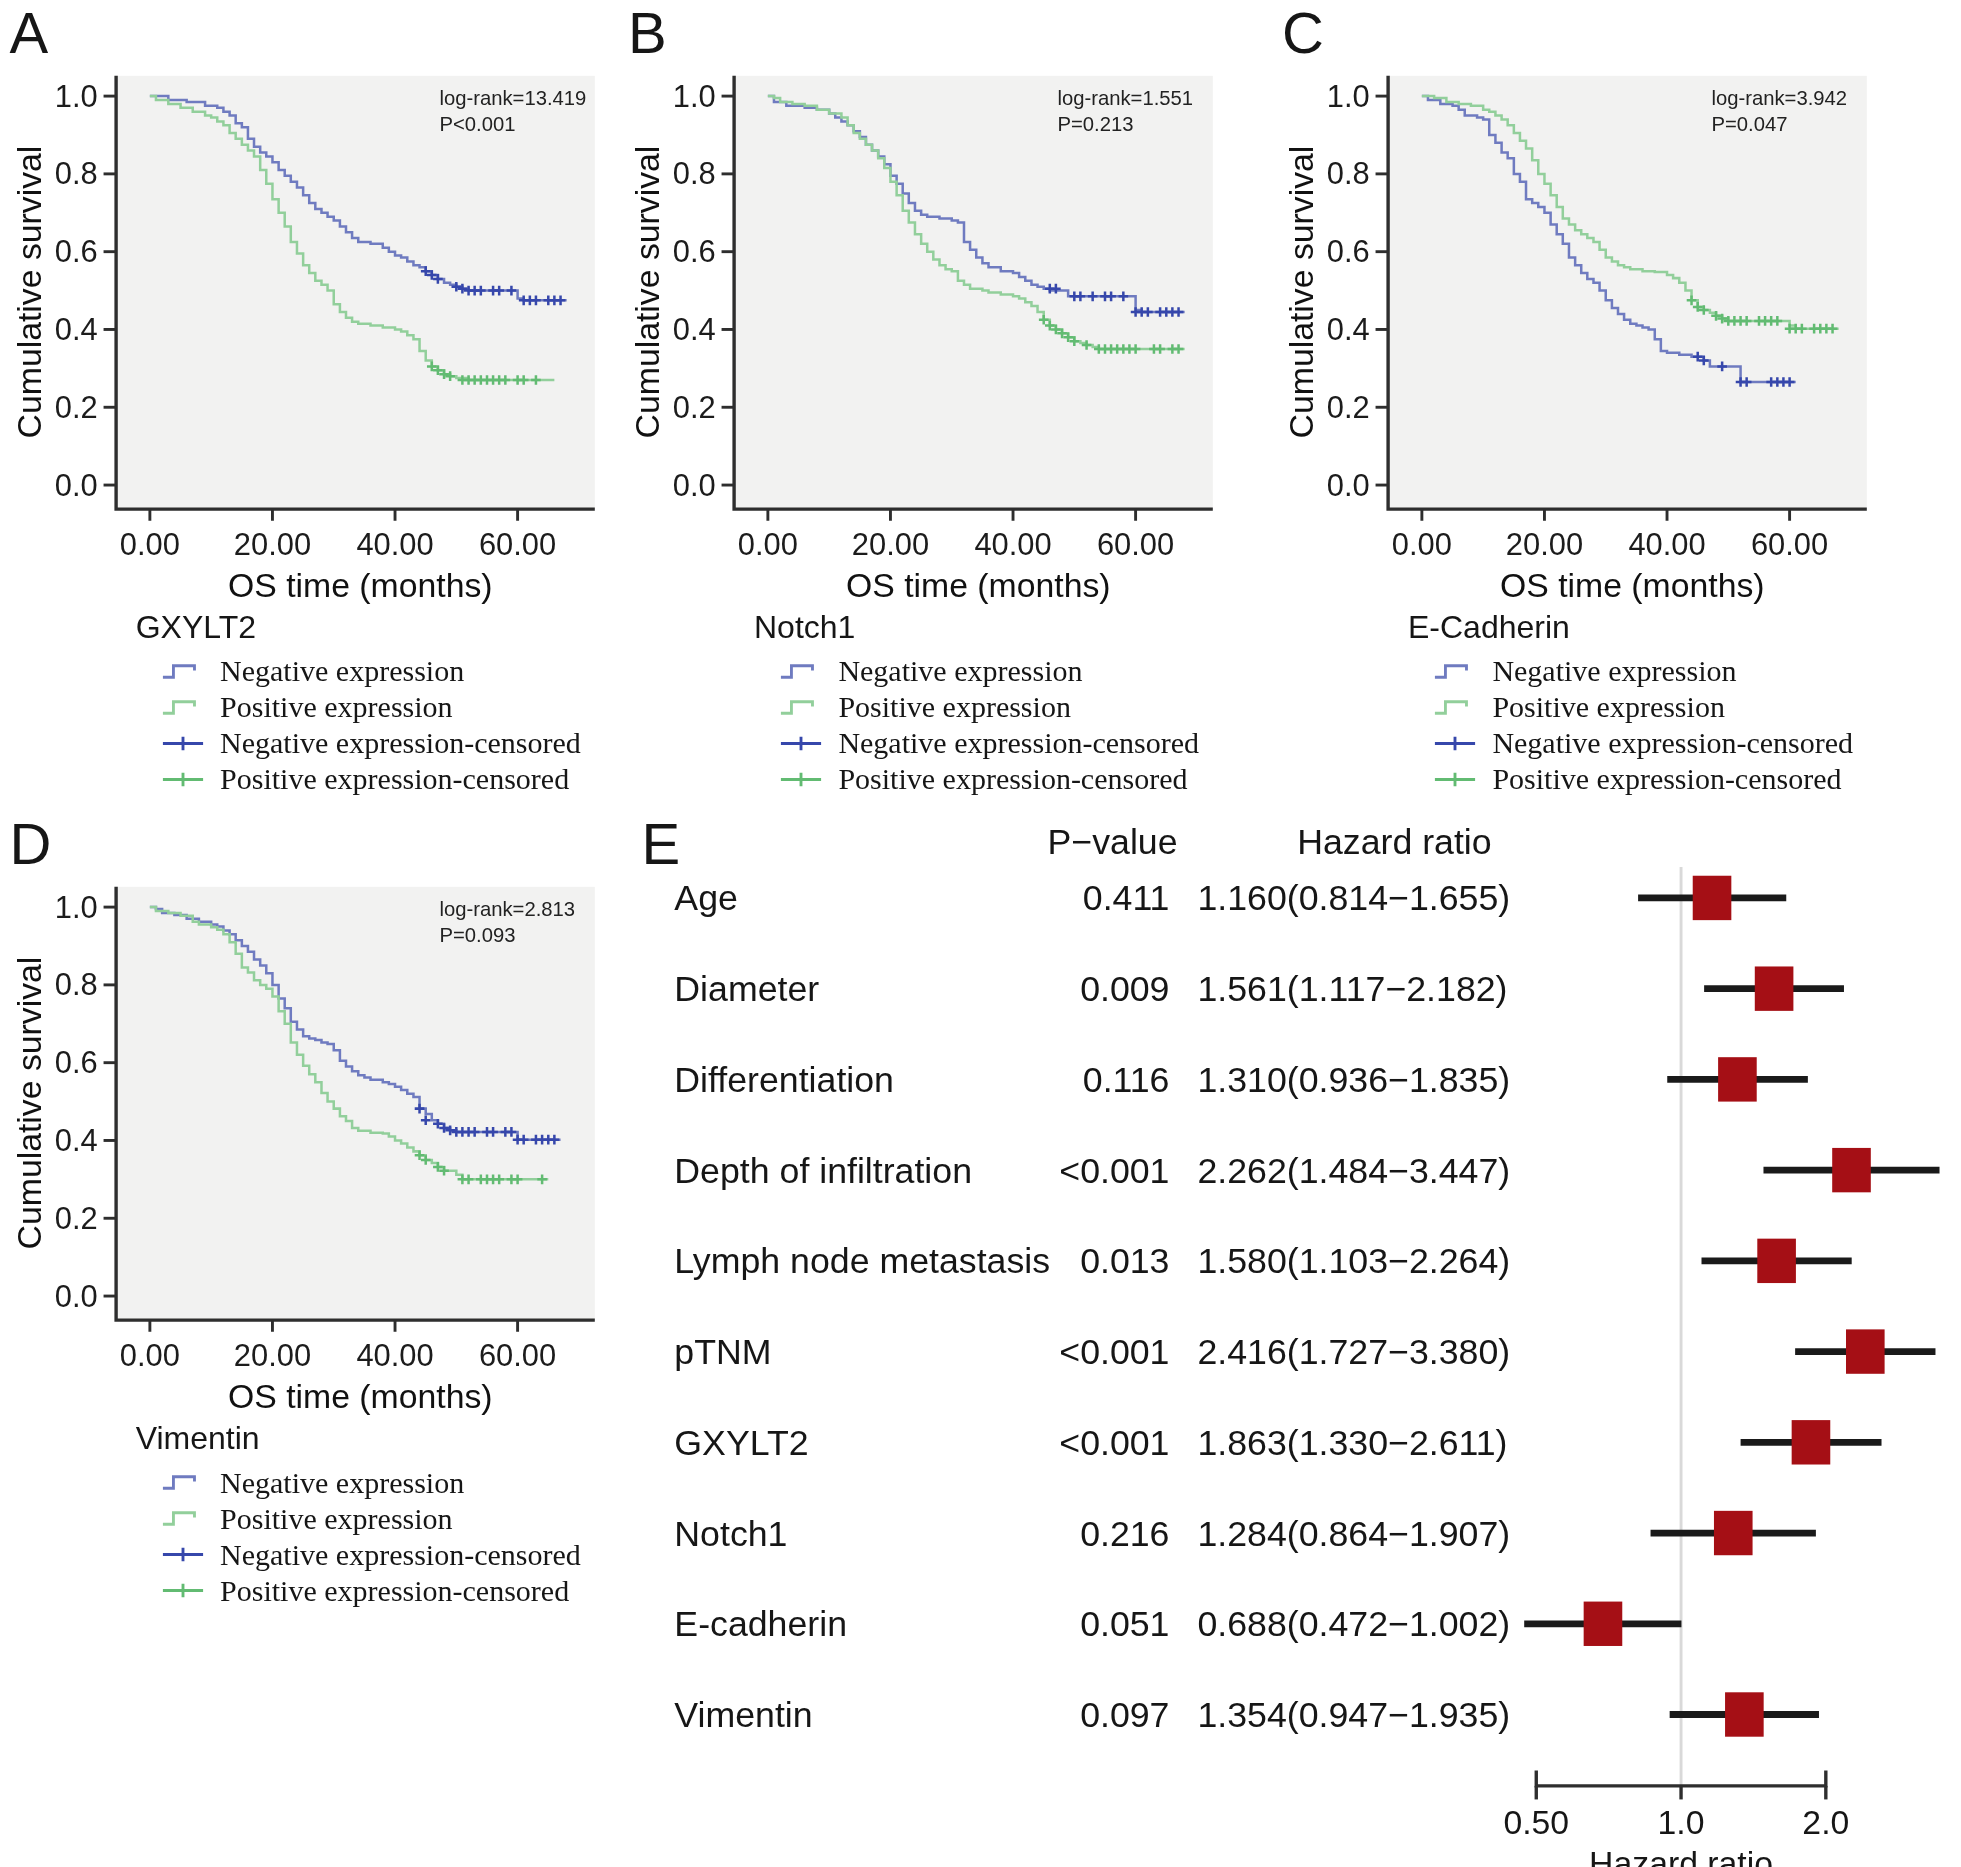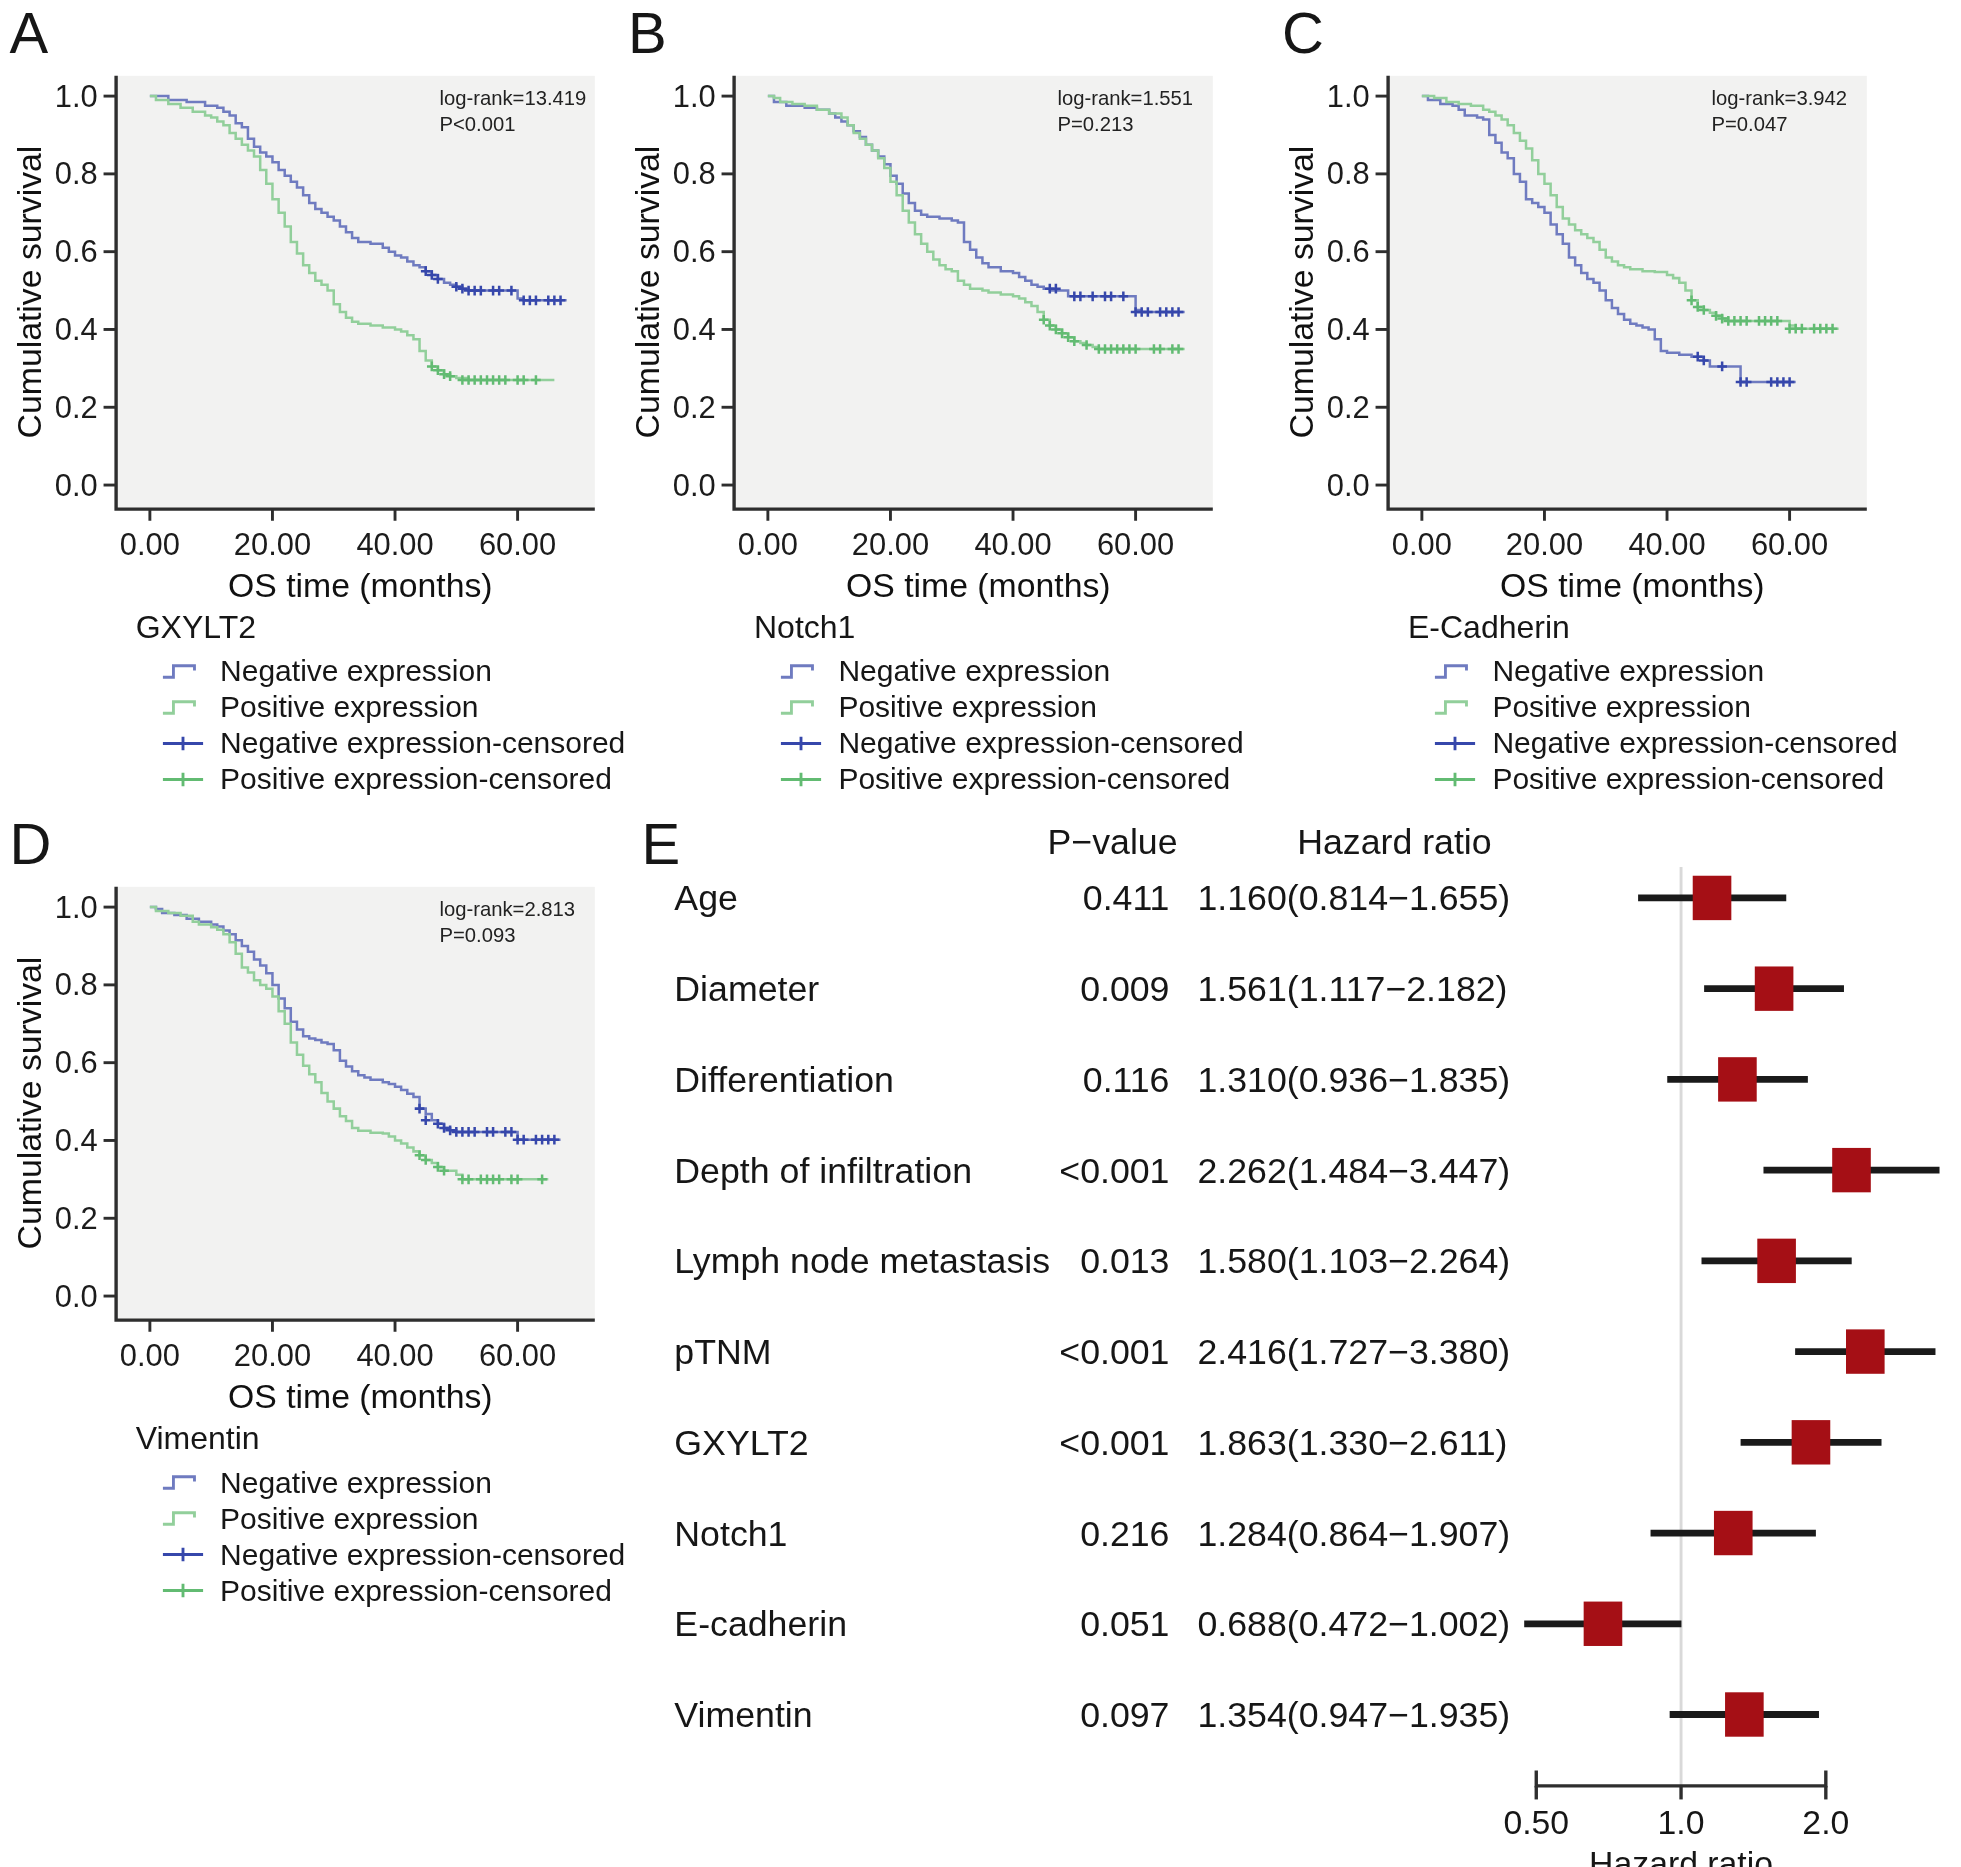--- a/index.html
+++ b/index.html
@@ -9,21 +9,21 @@
   }
   .km-panel{position:absolute;width:653px;}
   .panel-letter{
     position:absolute;top:-1.9px;left:1.9px;font-size:58px;line-height:1;
     color:#161616;letter-spacing:1px;
   }
   .km-svg{display:block;}
   svg text{font-family:"Liberation Sans",sans-serif;}
   .km-legend{margin-left:128px;margin-top:1.9px;}
   .km-legend .lg-title{font-size:32px;color:#161616;margin-bottom:7.7px;}
-  .lrow{display:flex;align-items:center;height:36px;}
+  .lrow{display:flex;align-items:center;height:36px;font-family:Liberation Serif, serif;}
   .lrow svg{margin:0 15.4px 0 25px;flex:0 0 auto;}
   .lrow span{font-size:30px;color:#161616;white-space:nowrap;}
   #forest-panel{position:absolute;left:626px;top:813px;width:1336px;height:1054px;}
   #forest-panel .panel-letter{left:15.4px;top:1.9px;}
 </style>
 </head>
 <body>
 
 <div id="canvas">
 

